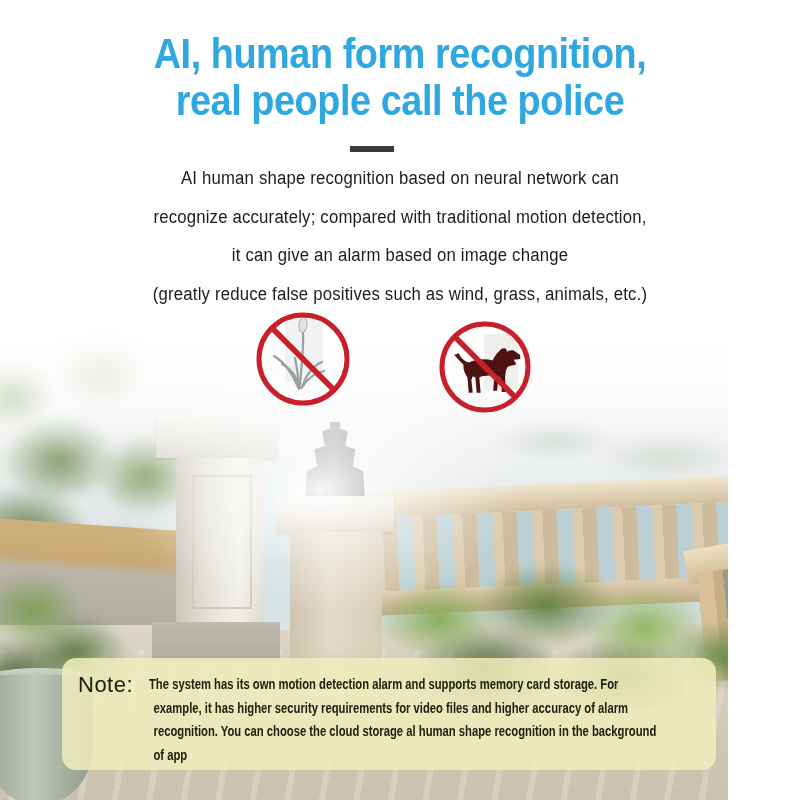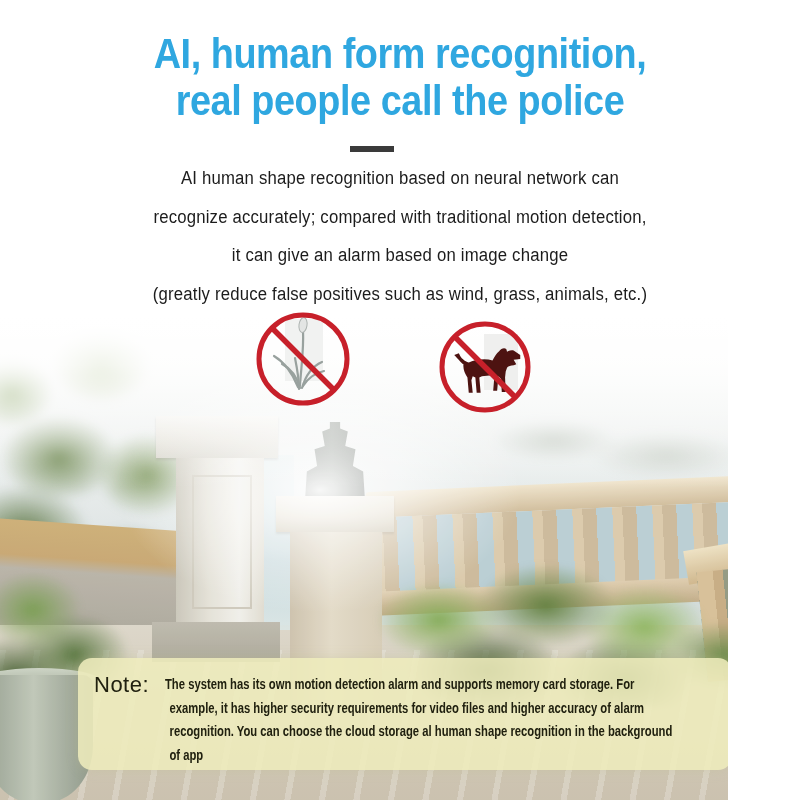--- a/index.html
+++ b/index.html
@@ -91,21 +91,21 @@
   .dark-leaves{left:748px;top:452px;width:65px;height:85px;filter:blur(2px);
     background:radial-gradient(40px 30px at 40% 30%,#3c5c23,transparent 75%),
                radial-gradient(45px 35px at 60% 70%,#274416,transparent 75%);}
   .sun-glow{left:40px;top:50px;width:560px;height:340px;
     background:radial-gradient(closest-side,rgba(255,255,255,.95),rgba(255,255,255,0) 72%);}
   .wash{inset:0;background:rgba(255,255,255,.10);}
   .fade-top{left:0;top:0;width:800px;height:220px;
     background:linear-gradient(180deg,#ffffff 0px,#ffffff 45px,rgba(255,255,255,.85) 95px,rgba(255,255,255,0) 218px);}
   
   .note-box{
-    position:absolute;left:78px;top:658px;width:654px;height:112px;z-index:6;
+    position:absolute;left:62px;top:658px;width:654px;height:112px;z-index:6;
     background:rgba(238,236,188,.88);border-radius:14px;
     box-shadow:0 0 12px rgba(190,190,140,.35);
     display:flex;align-items:flex-start;padding:14px 10px 0 16px;box-sizing:border-box;
   }
   .note-label{flex:0 0 auto;color:#20200f;font-size:22px;line-height:26px;margin-right:16px;letter-spacing:.5px;}
   .note-lines{flex:0 0 auto;width:133%;transform:scaleX(.75);transform-origin:left top;}
   .note-line{color:#20200f;font-size:15px;font-weight:700;line-height:23.5px;white-space:nowrap;}
   .note-line.indent{padding-left:6px;}
 </style>
 </head>

